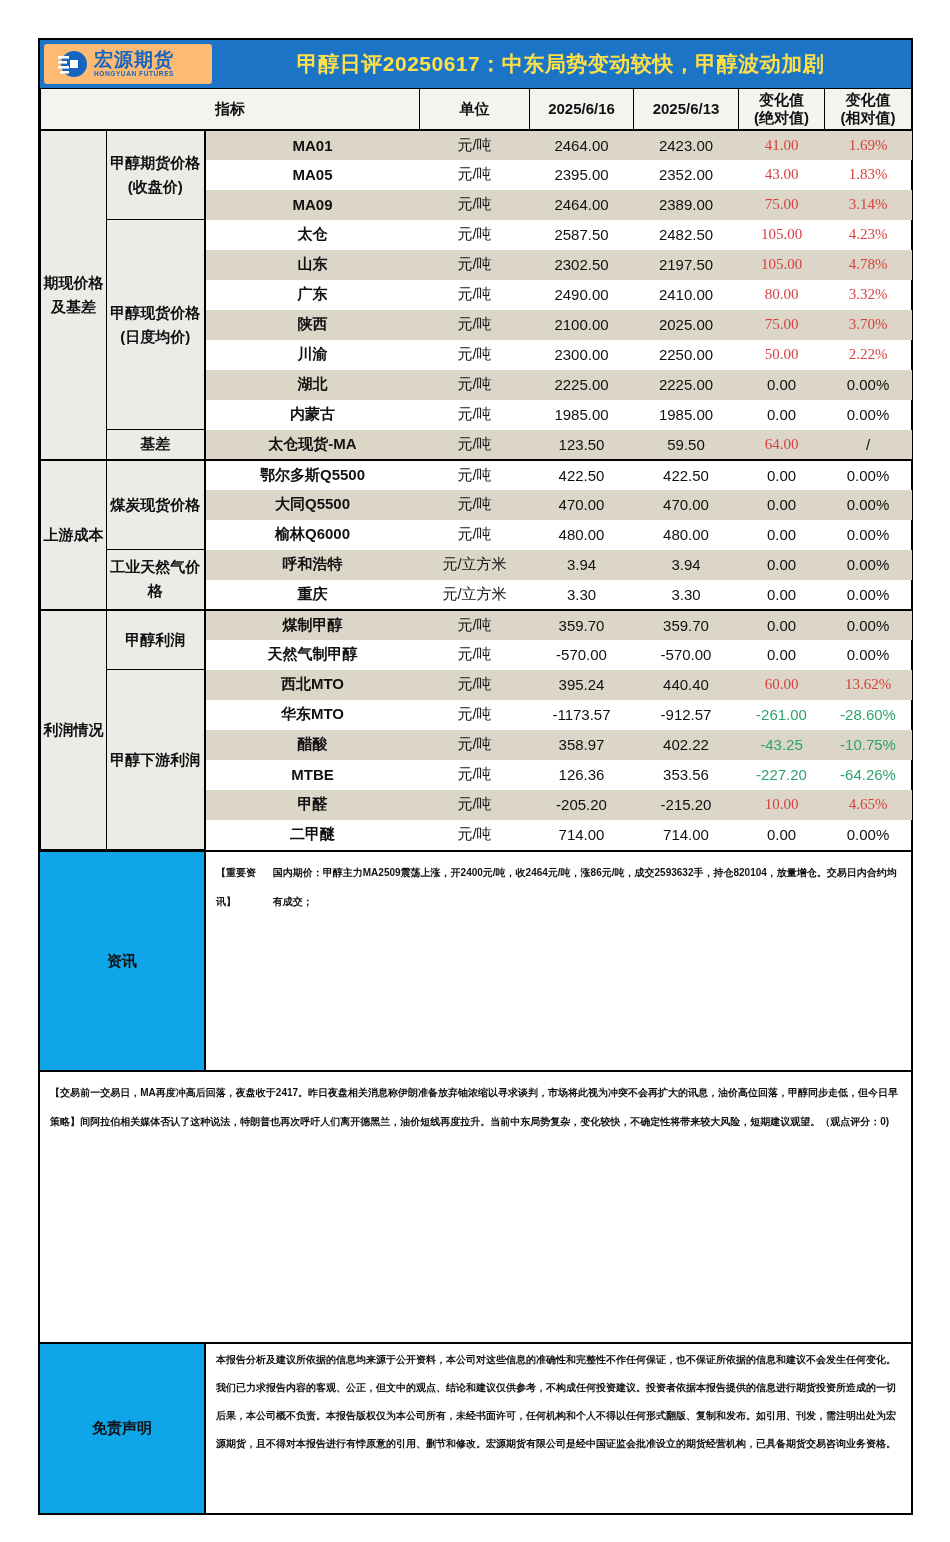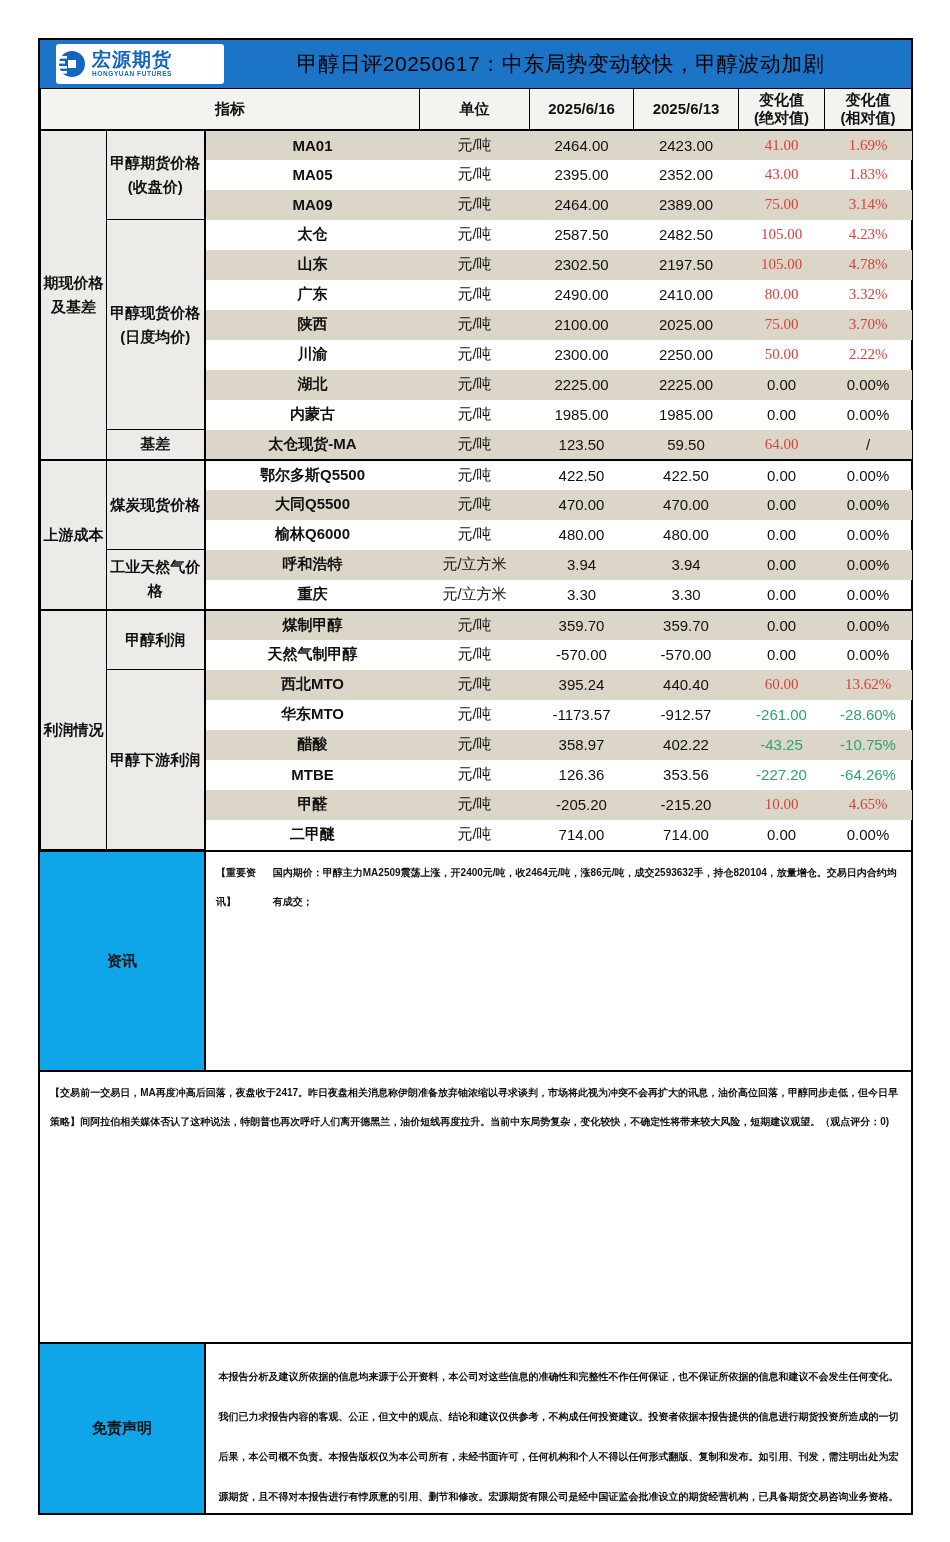--- a/index.html
+++ b/index.html
@@ -14,30 +14,30 @@
     border:2px solid #000;
     box-sizing:border-box;
     background:#fff;
   }
   
   .titlebar{
     height:48px;background:#1B74C6;display:flex;align-items:center;
     position:relative;
   }
   .logo-box{
-    margin-left:16px;background:#ffffff;border-radius:3px;
+    margin-left:4px;background:#fdba74;border-radius:3px;
     width:168px;height:40px;display:flex;align-items:center;gap:6px;
-    padding-left:0;box-sizing:border-box;flex:0 0 auto;
+    padding-left:14px;box-sizing:border-box;flex:0 0 auto;
   }
   .logo-text-col{display:flex;flex-direction:column;line-height:1;}
   .logo-cn{font-size:19px;font-weight:bold;color:#1565C0;letter-spacing:1px;}
   .logo-en{font-size:6.5px;font-weight:bold;color:#1565C0;letter-spacing:.6px;margin-top:2px;}
   .title-text{
     position:absolute;left:180px;right:10px;text-align:center;
-    color:#000000;font-size:21px;font-weight:normal;letter-spacing:.5px;
+    color:#fde047;font-size:21px;font-weight:bold;letter-spacing:.5px;
   }
   
   table.main{border-collapse:collapse;width:100%;table-layout:fixed;}
   table.main td,table.main th{padding:0;font-size:15px;box-sizing:border-box;}
   col.c-group{width:66px}
   col.c-sub{width:98px}
   col.c-ind{width:215px}
   col.c-unit{width:110px}
   col.c-d1{width:104px}
   col.c-d2{width:105px}
@@ -64,21 +64,21 @@
   .sec-label{
     flex:0 0 164px;border-right:2px solid #000;background:#0ea5e9;
     display:flex;align-items:center;justify-content:center;
     font-weight:bold;font-size:15px;
   }
   .sec-content{
     flex:1;display:flex;flex-direction:row;justify-content:center;
     padding:6px 10px;font-size:10px;font-weight:bold;line-height:29px;
     box-sizing:border-box;
   }
-  .sec-top .sec-content{justify-content:flex-start;padding-top:13px;line-height:40px;text-align:center;}
+  .sec-top .sec-content{justify-content:flex-start;padding-top:2px;line-height:28px;}
   .sec-content p{margin:0;}
 </style>
 </head>
 <body>
 
 <div class="report">
 
   <div class="titlebar">
     <div class="logo-box">
       <span style="display:inline-flex;">

